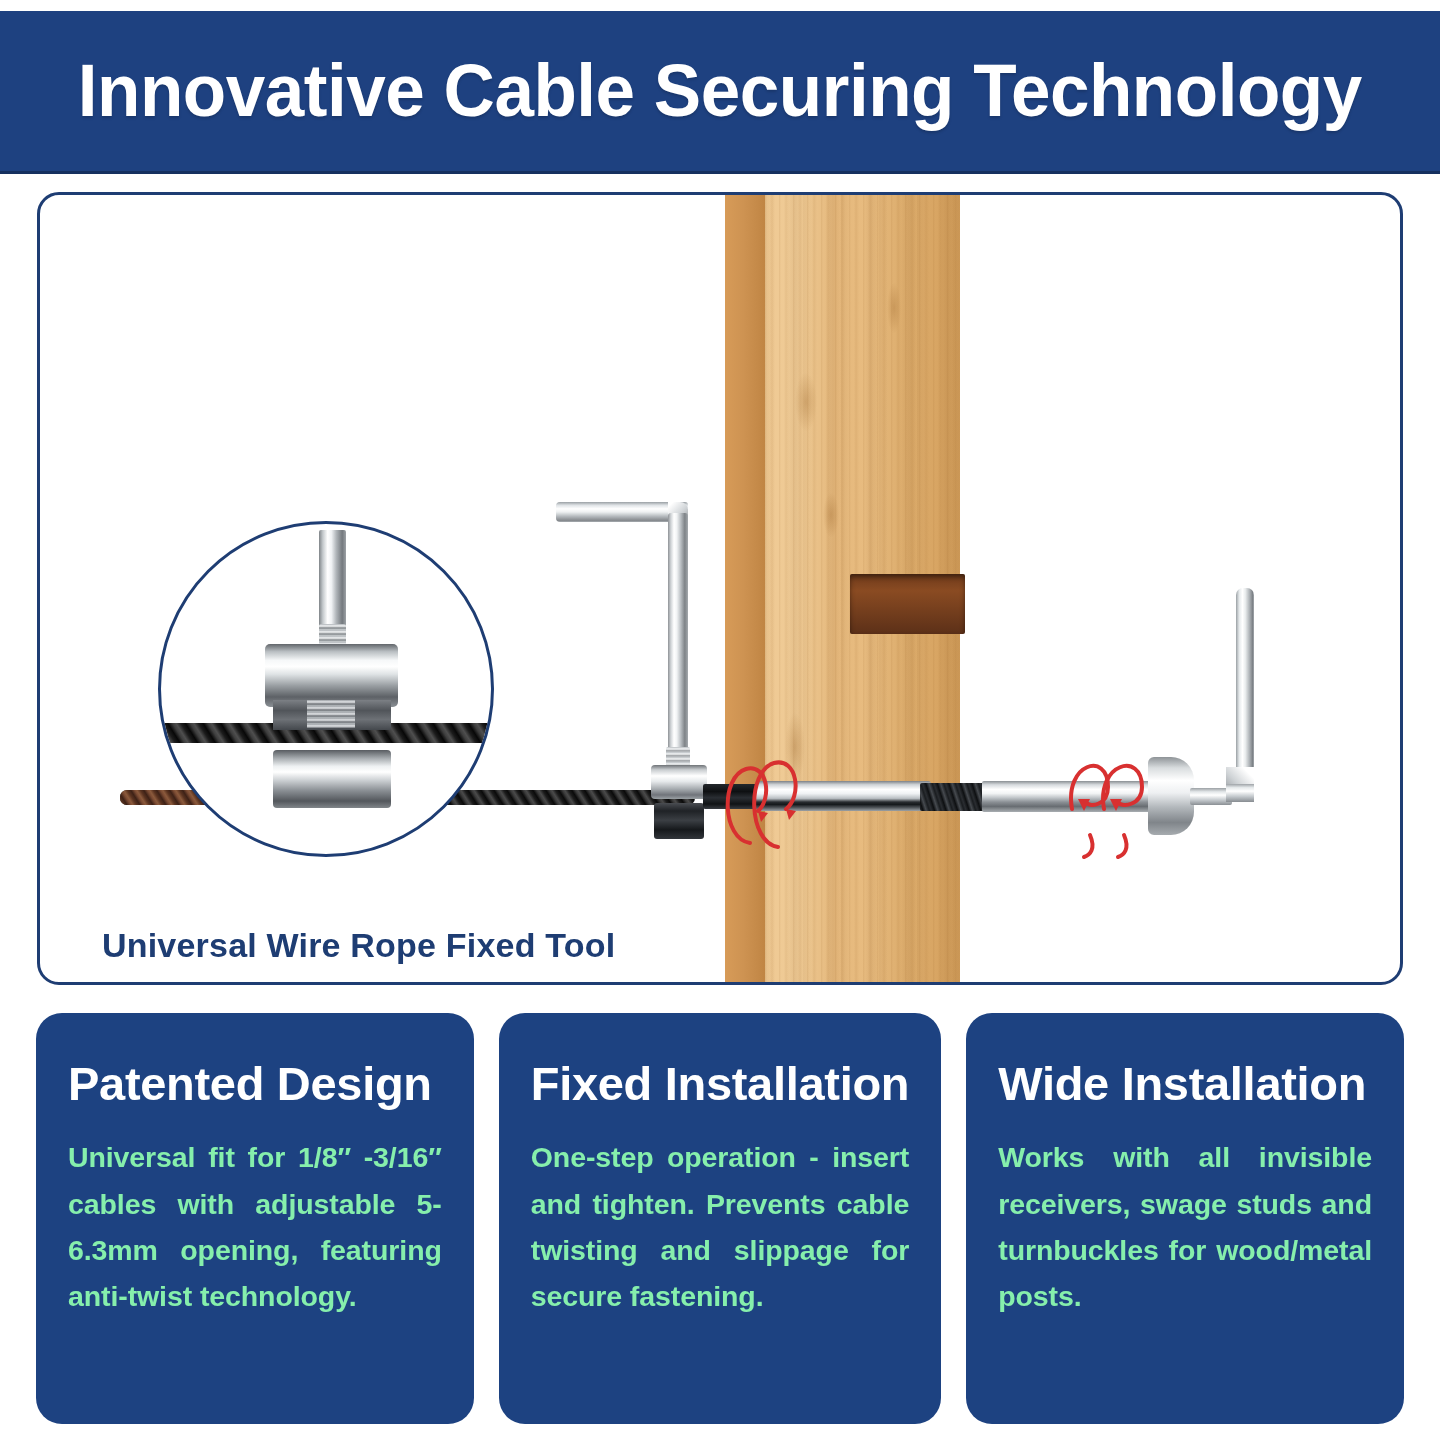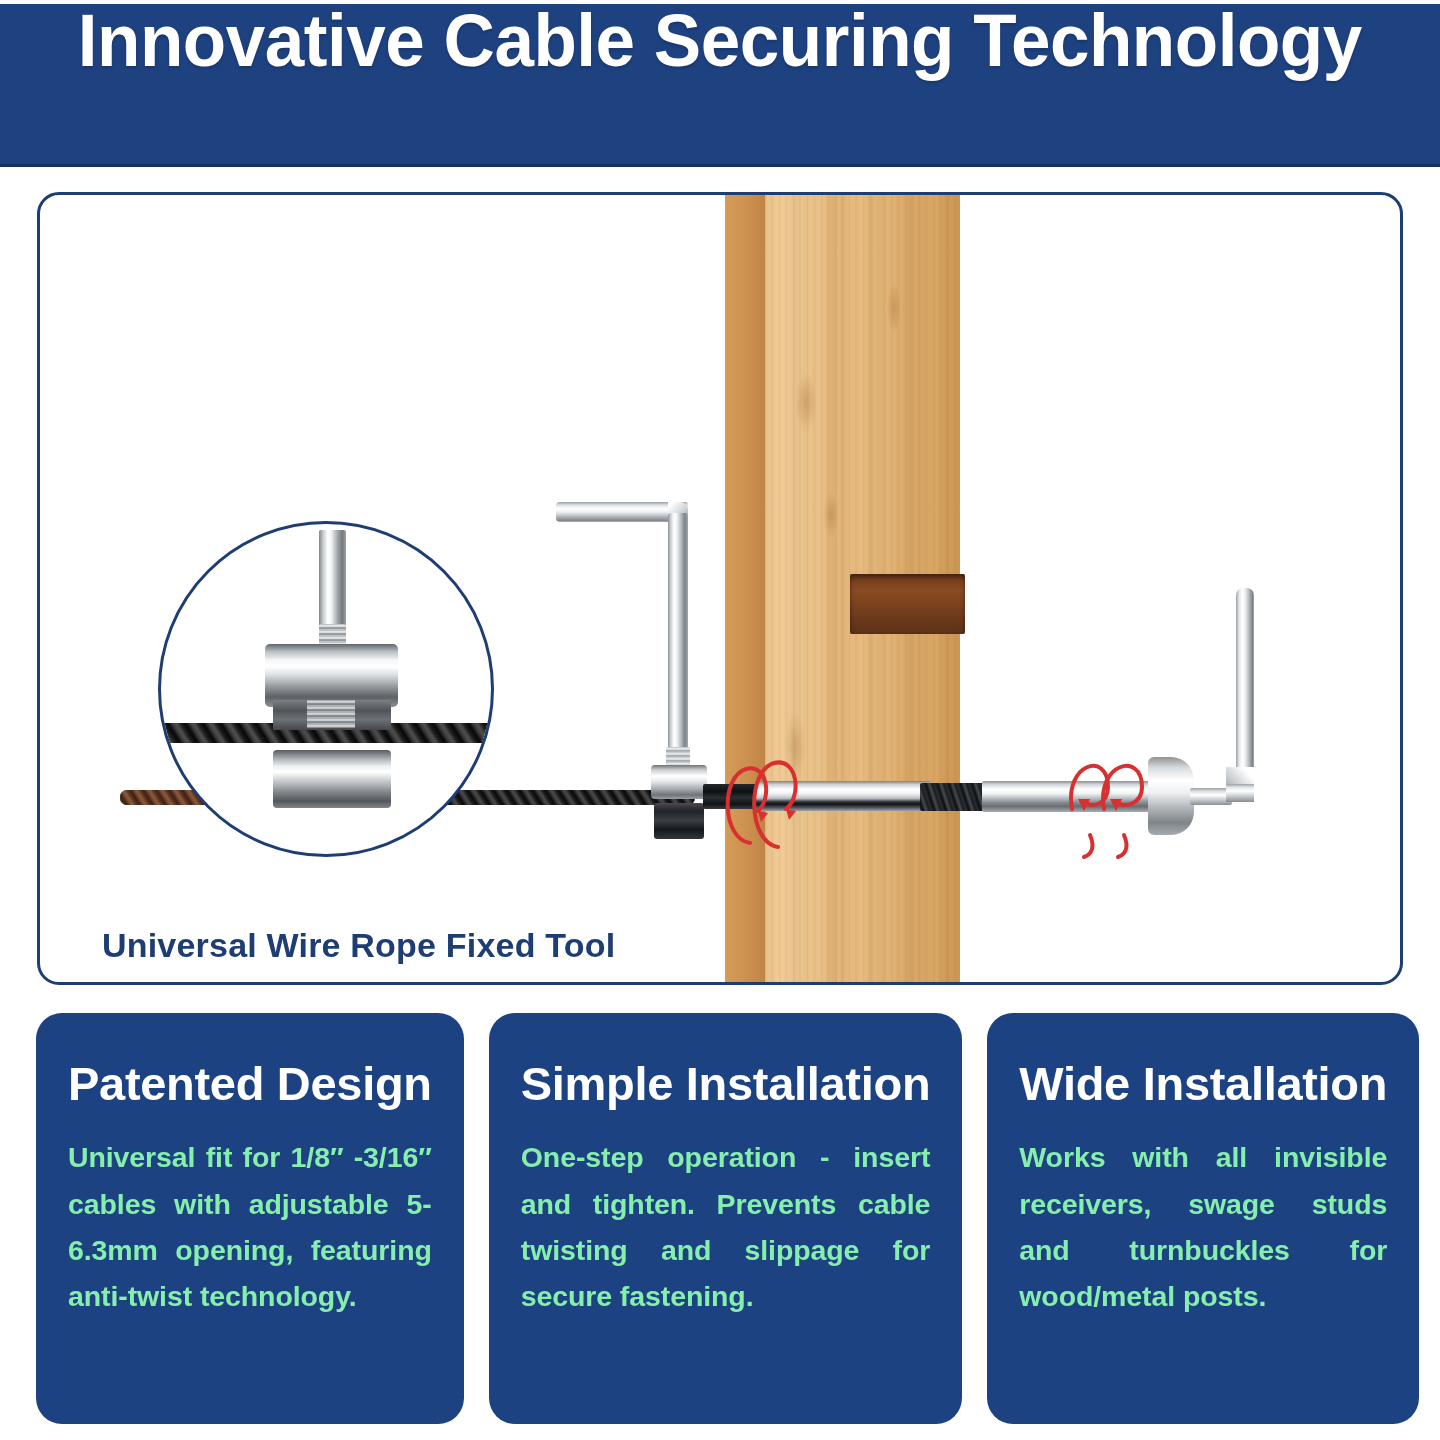--- a/index.html
+++ b/index.html
@@ -16,27 +16,27 @@
   .page {
     position: relative;
     width: 1440px;
     height: 1440px;
     background: #ffffff;
   }
 
   
   .header-bar {
     position: absolute;
-    left: 0; top: 4px;
+    left: 0; top: 11px;
     width: 1440px;
     height: 163px;
     background: #1e4180;
     border-bottom: 3px solid #16305f;
     display: flex;
-    align-items: flex-start;
+    align-items: center;
     justify-content: center;
   }
   .header-title {
     color: #ffffff;
     font-family: "Liberation Sans Narrow", "Liberation Sans", sans-serif;
     font-size: 74px;
     font-weight: bold;
     letter-spacing: -0.5px;
     line-height: 1;
     transform: scaleX(0.96);
@@ -456,21 +456,21 @@
   </div>
 
   <div class="cards-row">
 
     <div class="card">
       <div class="card-title">Patented Design</div>
       <div class="card-body">Universal fit for 1/8″ -3/16″ cables with adjustable 5-6.3mm opening, featuring anti-twist technology.</div>
     </div>
 
     <div class="card">
-      <div class="card-title">Simple Installation</div>
+      <div class="card-title">Fixed Installation</div>
       <div class="card-body">One-step operation - insert and tighten. Prevents cable twisting and slippage for secure fastening.</div>
     </div>
 
     <div class="card">
       <div class="card-title">Wide Installation</div>
       <div class="card-body">Works with all invisible receivers, swage studs and turnbuckles for wood/metal posts.</div>
     </div>
 
   </div>
 </div>

